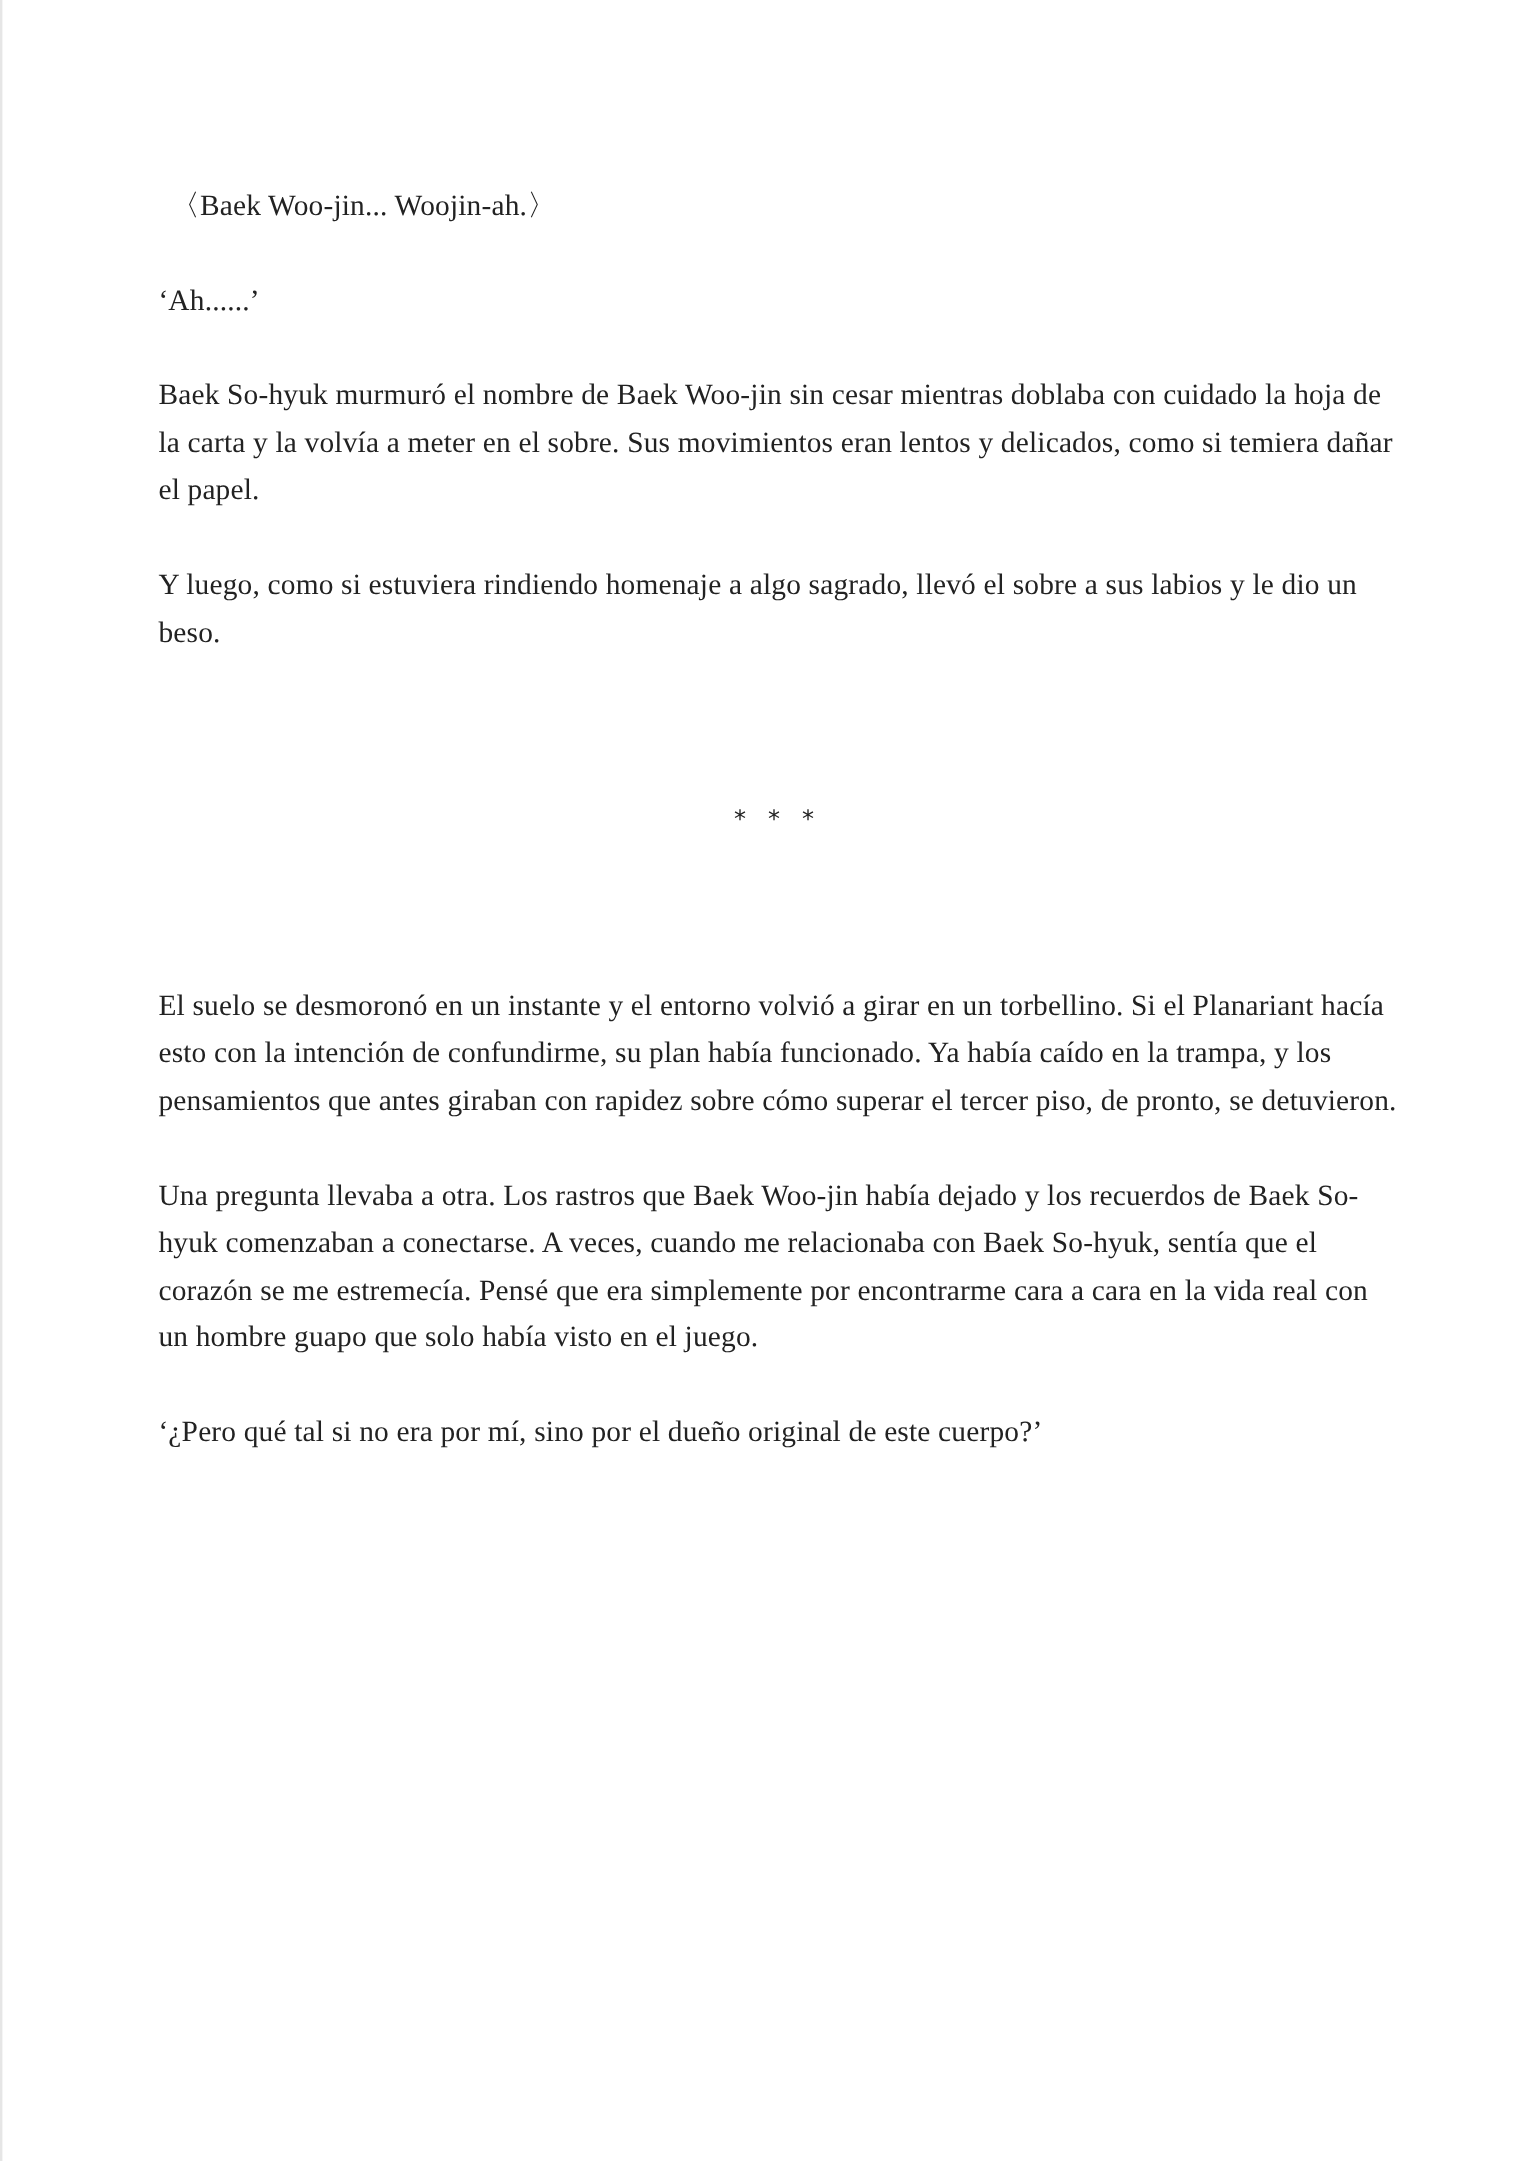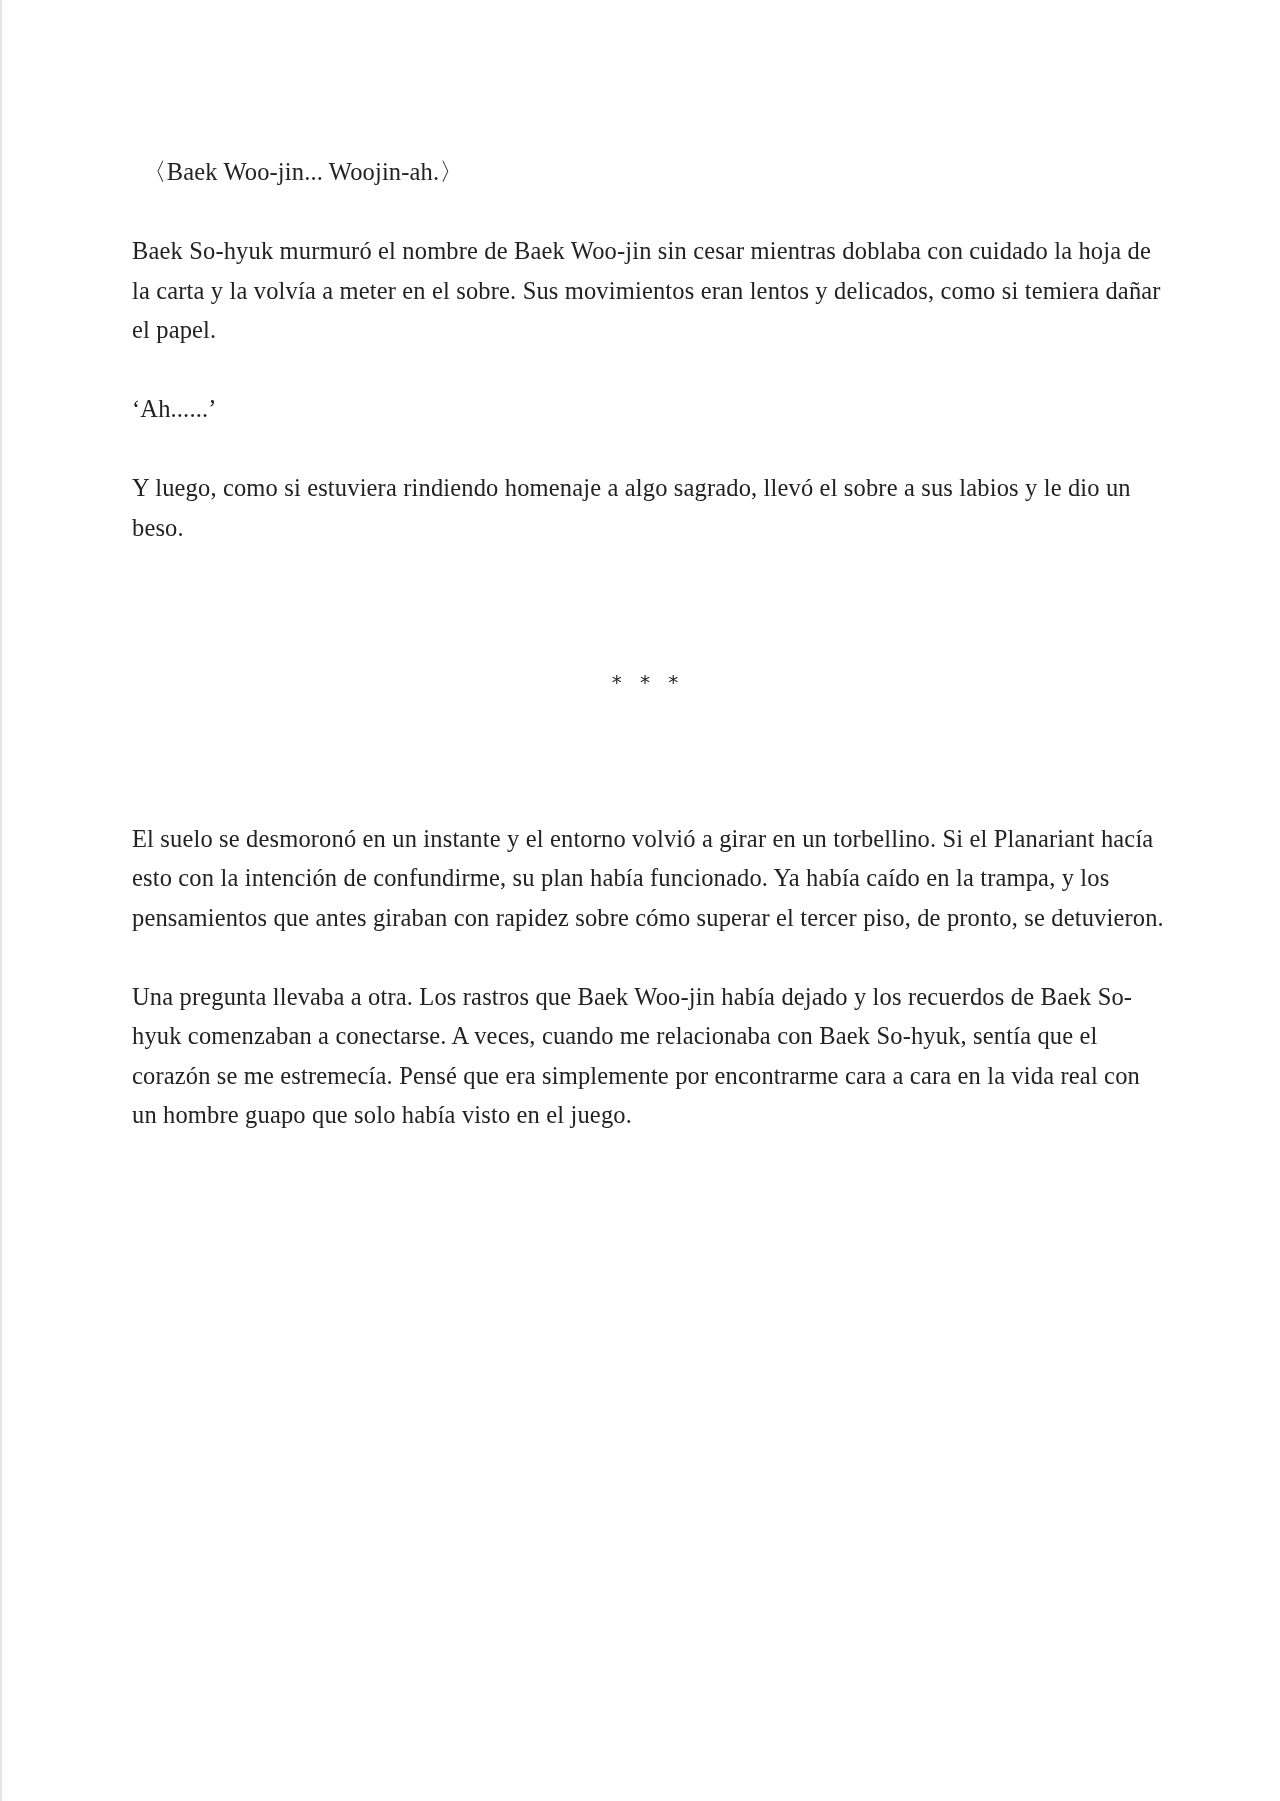--- a/index.html
+++ b/index.html
@@ -50,22 +50,23 @@
       font-size: 20px;
       letter-spacing: 6px;
     }
   </style>
 </head>
 <body>
 
 <div class="page">
   <div class="content">
     <p class="bracket">〈Baek Woo-jin... Woojin-ah.〉</p>
+    <p>‘Ah......’</p>
     <p>Baek So-hyuk murmuró el nombre de Baek Woo-jin sin cesar mientras doblaba con cuidado la hoja de la carta y la volvía a meter en el sobre. Sus movimientos eran lentos y delicados, como si temiera dañar el papel.</p>
-    <p>‘Ah......’</p>
     <p>Y luego, como si estuviera rindiendo homenaje a algo sagrado, llevó el sobre a sus labios y le dio un beso.</p>
 
     <p class="separator">* * *</p>
 
     <p>El suelo se desmoronó en un instante y el entorno volvió a girar en un torbellino. Si el Planariant hacía esto con la intención de confundirme, su plan había funcionado. Ya había caído en la trampa, y los pensamientos que antes giraban con rapidez sobre cómo superar el tercer piso, de pronto, se detuvieron.</p>
     <p>Una pregunta llevaba a otra. Los rastros que Baek Woo-jin había dejado y los recuerdos de Baek So-hyuk comenzaban a conectarse. A veces, cuando me relacionaba con Baek So-hyuk, sentía que el corazón se me estremecía. Pensé que era simplemente por encontrarme cara a cara en la vida real con un hombre guapo que solo había visto en el juego.</p>
+    <p>‘¿Pero qué tal si no era por mí, sino por el dueño original de este cuerpo?’</p>
   </div>
 </div>
 
 </body></html>

